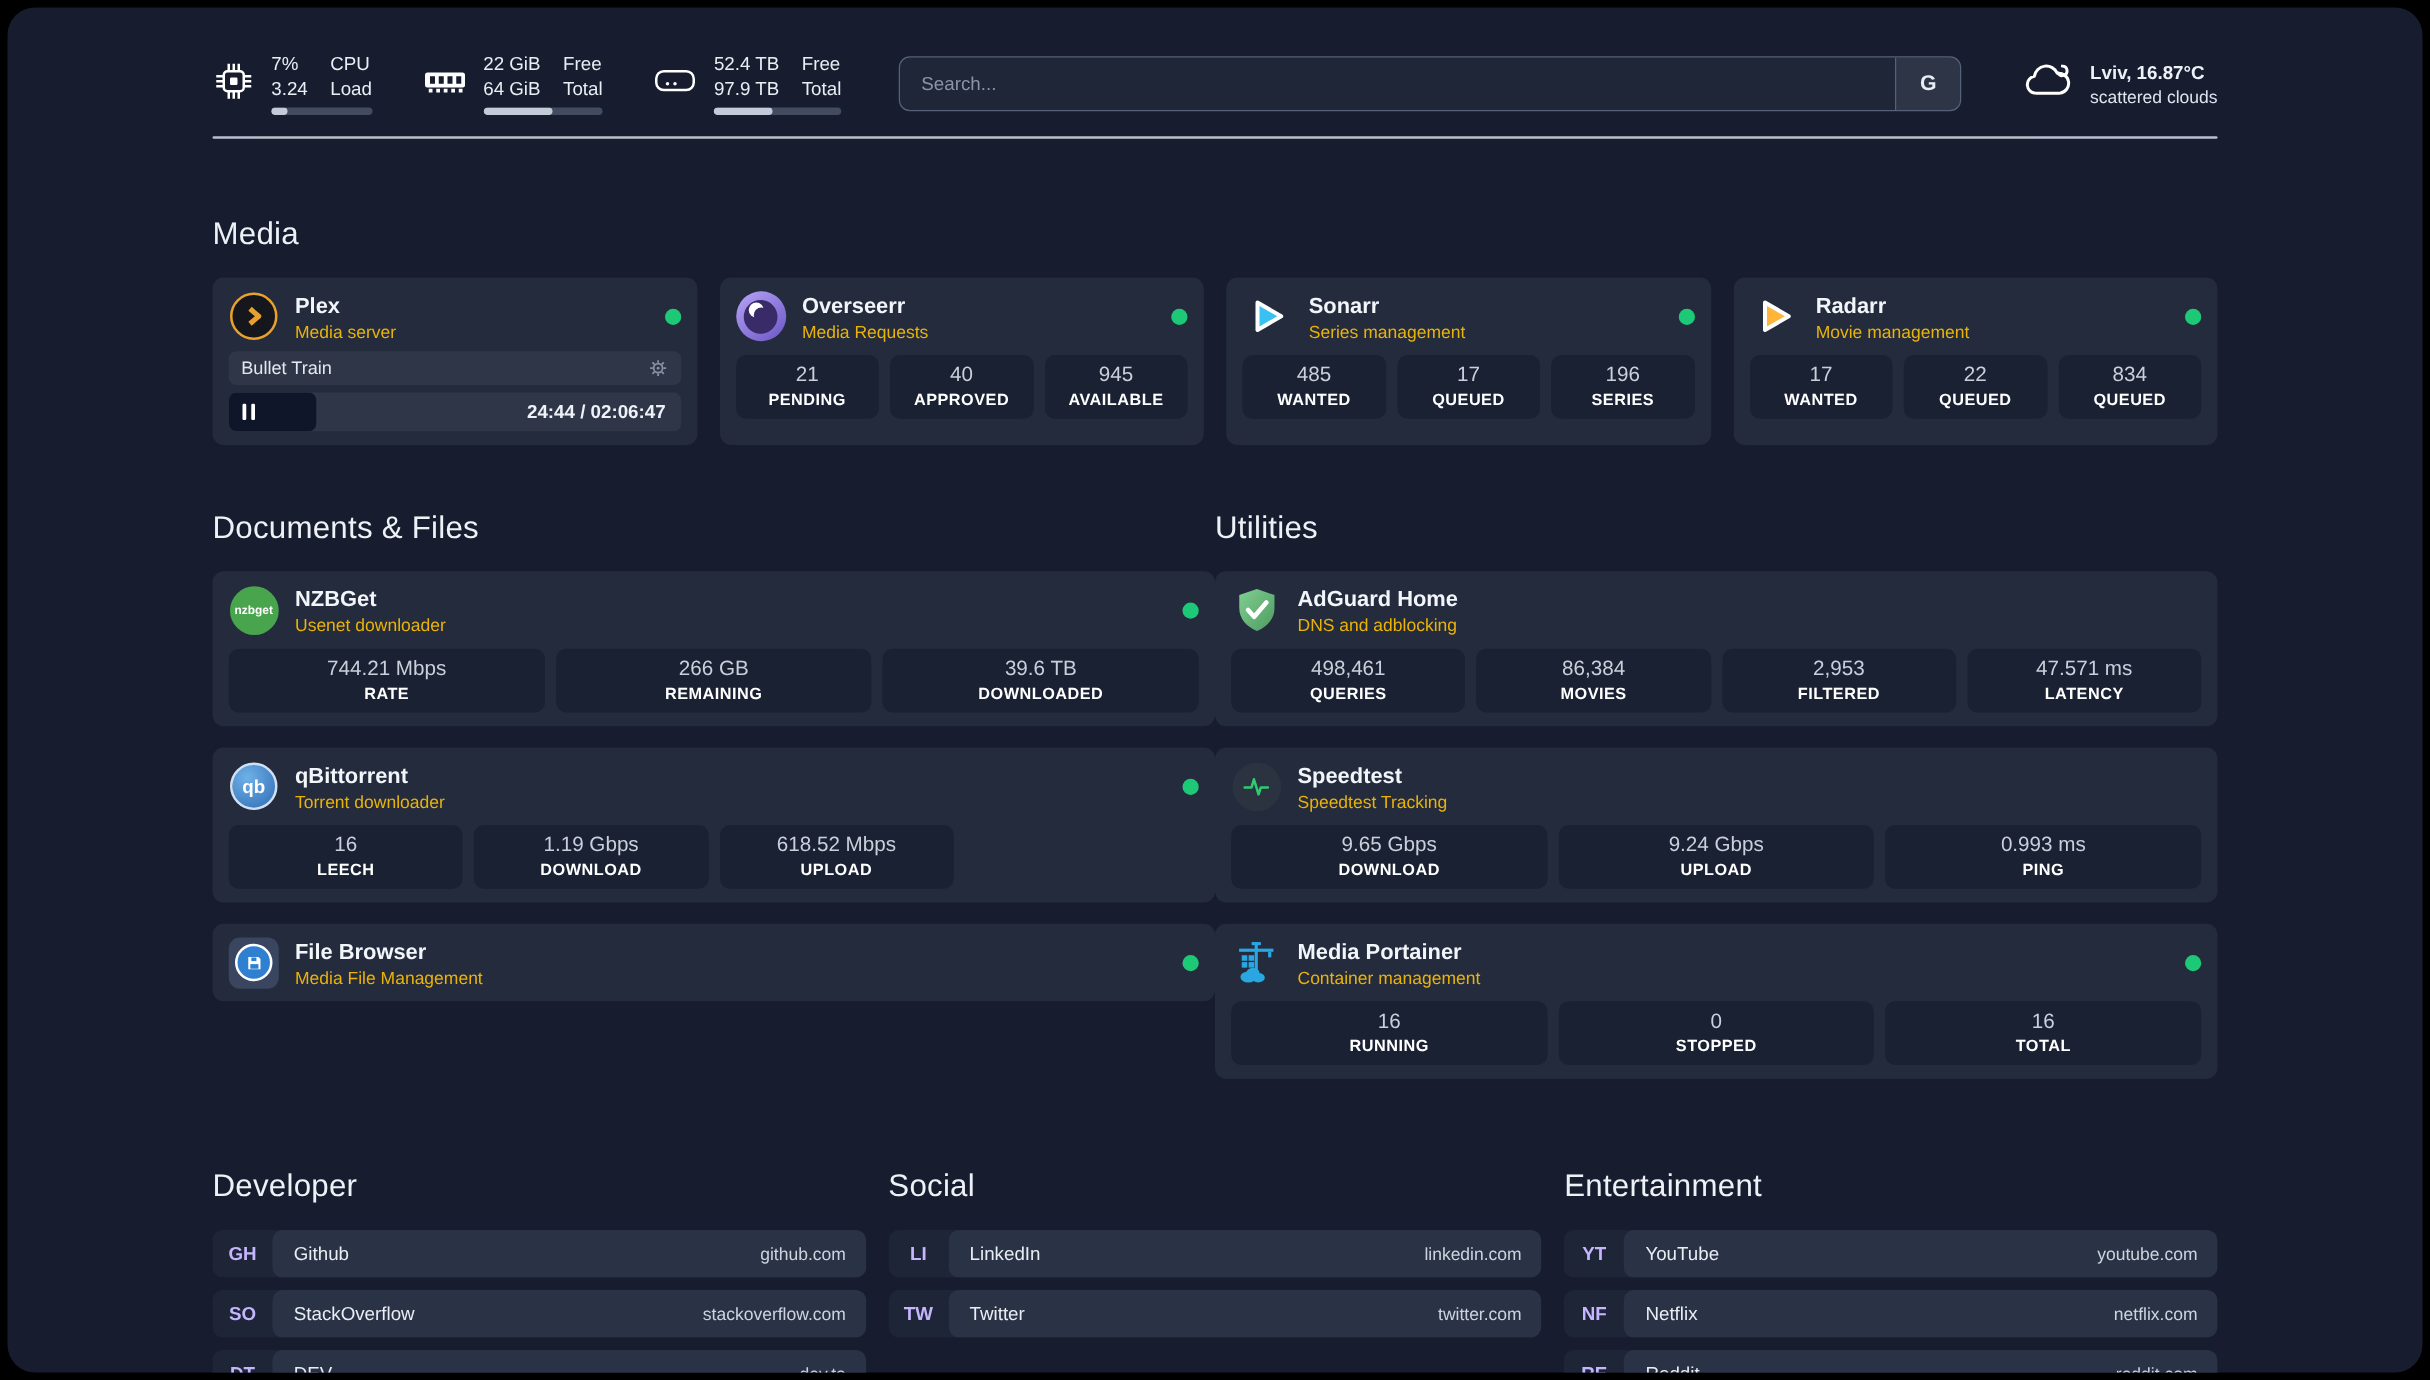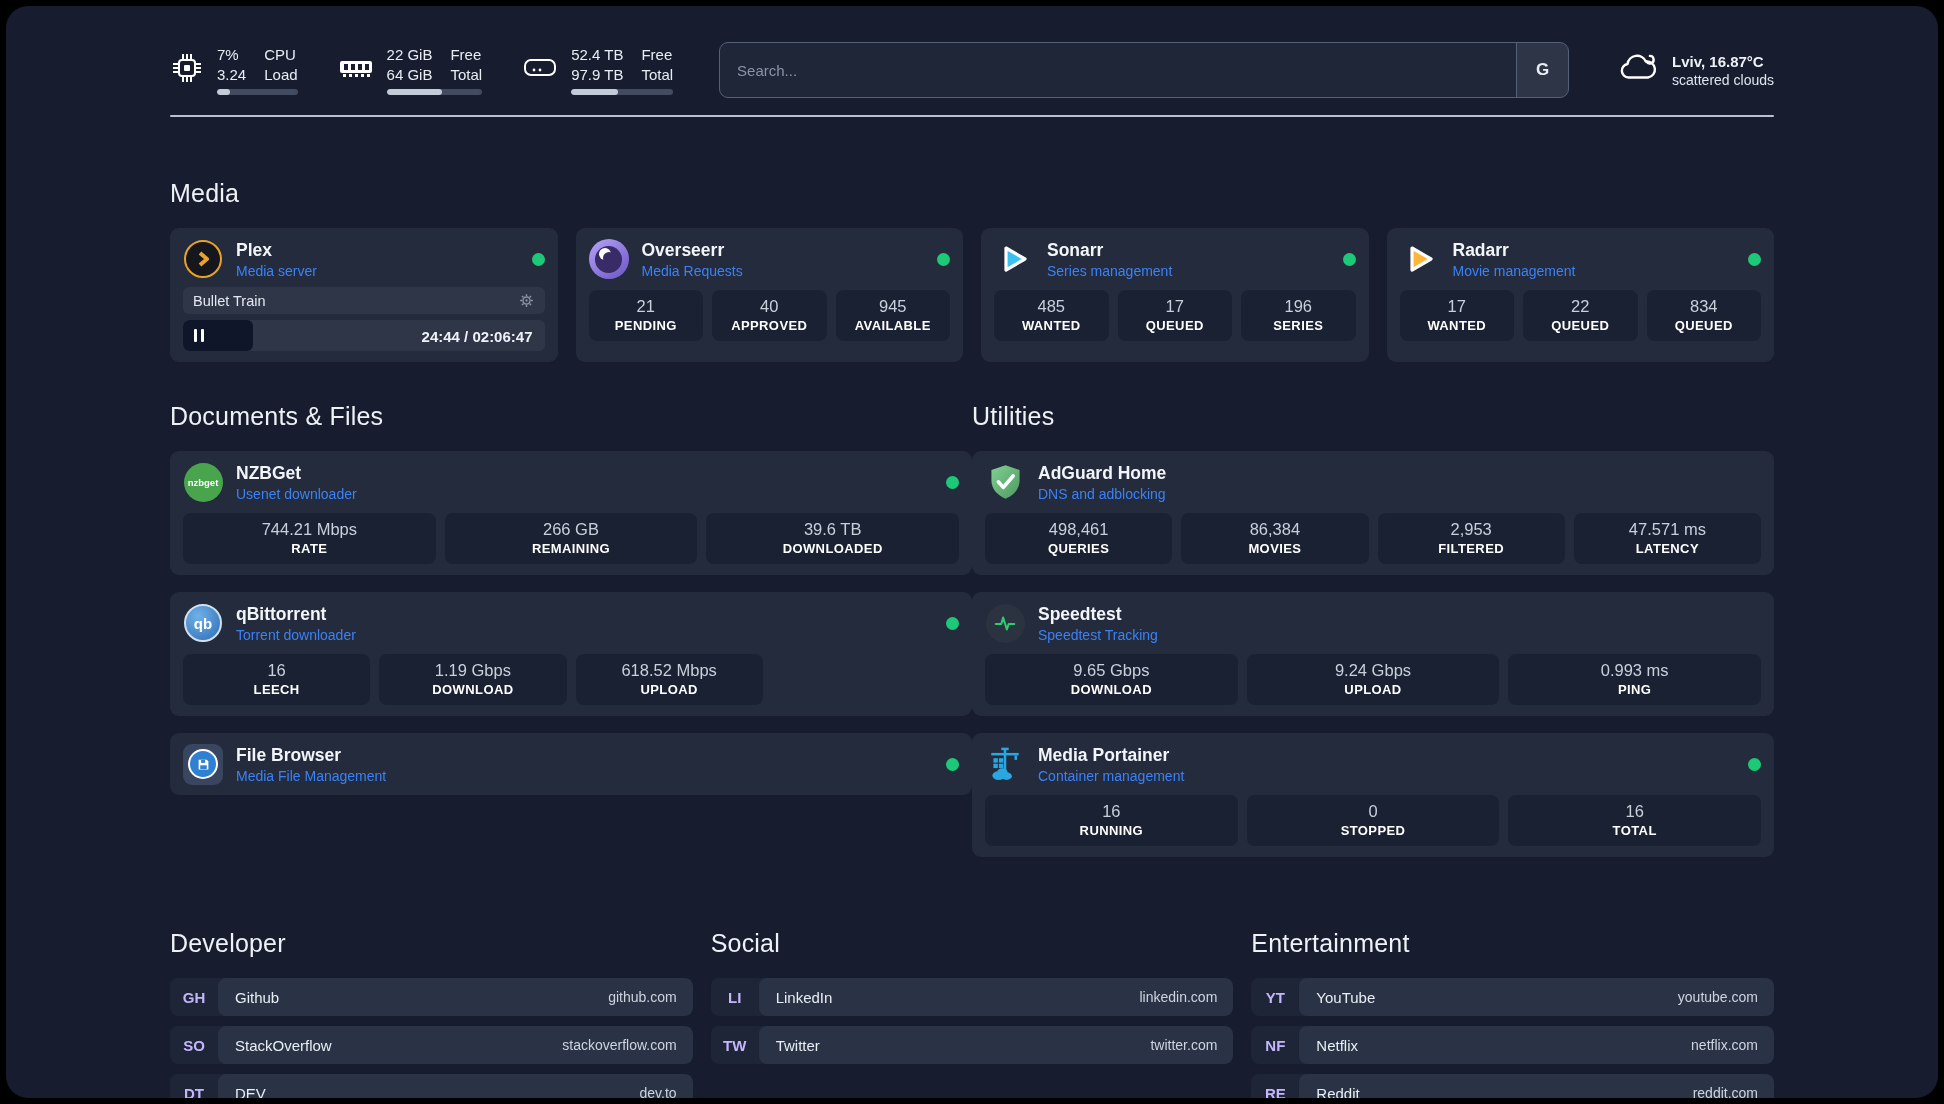--- a/index.html
+++ b/index.html
@@ -11,46 +11,46 @@
   .topbar { margin-top:36px; display:flex; align-items:center; }
   .sysstats { display:flex; gap:40px; align-items:center; }
   .sysstat { display:flex; gap:13px; align-items:center; }
   .sysstat svg { flex:none; }
   .sys-txt { display:flex; flex-direction:column; }
   .sys-cols { display:flex; gap:18px; }
   .sys-col { display:flex; flex-direction:column; color:#e9edf4; font-size:15px; font-weight:500; line-height:1.3; text-align:left; }
   .sys-bar { margin-top:5px; height:6px; border-radius:3px; background:#424b5f; overflow:hidden; }
   .sys-fill { height:100%; background:#c3cbd8; border-radius:3px; }
 
-  .searchbar { flex:1; margin:0 46px; height:56px; display:flex; align-items:stretch;
+  .searchbar { flex:1; margin:0 46px; height:44px; display:flex; align-items:stretch;
                background:#1e2638; border:1.5px solid #556179; border-radius:9px; overflow:hidden; }
   .searchbar input { flex:1; background:transparent; border:none; outline:none; color:#dfe4ee;
                      font-size:15px; padding:0 17px; font-family:inherit; }
   .searchbar input::placeholder { color:#8b94a7; }
   .g-btn { width:52px; display:flex; align-items:center; justify-content:center; border-left:1.5px solid #556179;
            background:rgba(255,255,255,0.07); color:#e9edf4; font-size:17px; font-weight:600; cursor:pointer; }
 
   .weather { display:flex; gap:13px; align-items:center;justify-content:center; }
   .wx-line1 { color:#eef1f7; font-size:15px; font-weight:600; }
   .wx-line2 { color:#dfe4ee; font-size:14px; margin-top:2px; }
 
   .divider { margin-top:17px; height:2px; background:#c9cfda; opacity:.92; border-radius:1px; }
 
   
   .sec-title { color:#eef1f6; font-size:25px; font-weight:500; letter-spacing:.2px; }
   .media-title { margin-top:62px; }
   .media-grid { margin-top:20px; display:grid; grid-template-columns:repeat(4,1fr); gap:18px; }
-  .two-col { margin-top:40px; display:grid; grid-template-columns:1fr 1fr; align-items:start; }
+  .two-col { margin-top:52px; display:grid; grid-template-columns:1fr 1fr; align-items:start; }
   .col-stack { margin-top:20px; display:flex; flex-direction:column; gap:17px; }
 
   
   .card { background:#232b3d; border-radius:9px; padding:11px 13px; cursor:pointer; }
   .card-head { display:flex; align-items:center; gap:13px; }
   .app-name { color:#f2f5f9; font-size:17.5px; font-weight:600; line-height:1.2; }
-  .app-desc { color:#3b82f6; font-size:14px; margin-top:2px; }
+  .app-desc { color:#eab308; font-size:14px; margin-top:2px; }
   .dot { width:13px; height:13px; border-radius:50%; background:#1dc977; margin-left:auto; flex:none; }
 
   .stats { display:grid; gap:9px; margin-top:11px; }
   .s3 { grid-template-columns:repeat(3,1fr); }
   .s4 { grid-template-columns:repeat(4,1fr); }
   .tile { background:#1a2132; border-radius:8px; padding:7px 6px 8px; text-align:center; }
   .tile-v { color:#c9d0dc; font-size:16.5px; }
   .tile-l { color:#fff; font-size:13px; font-weight:700; letter-spacing:.4px; margin-top:2px; }
 
   

